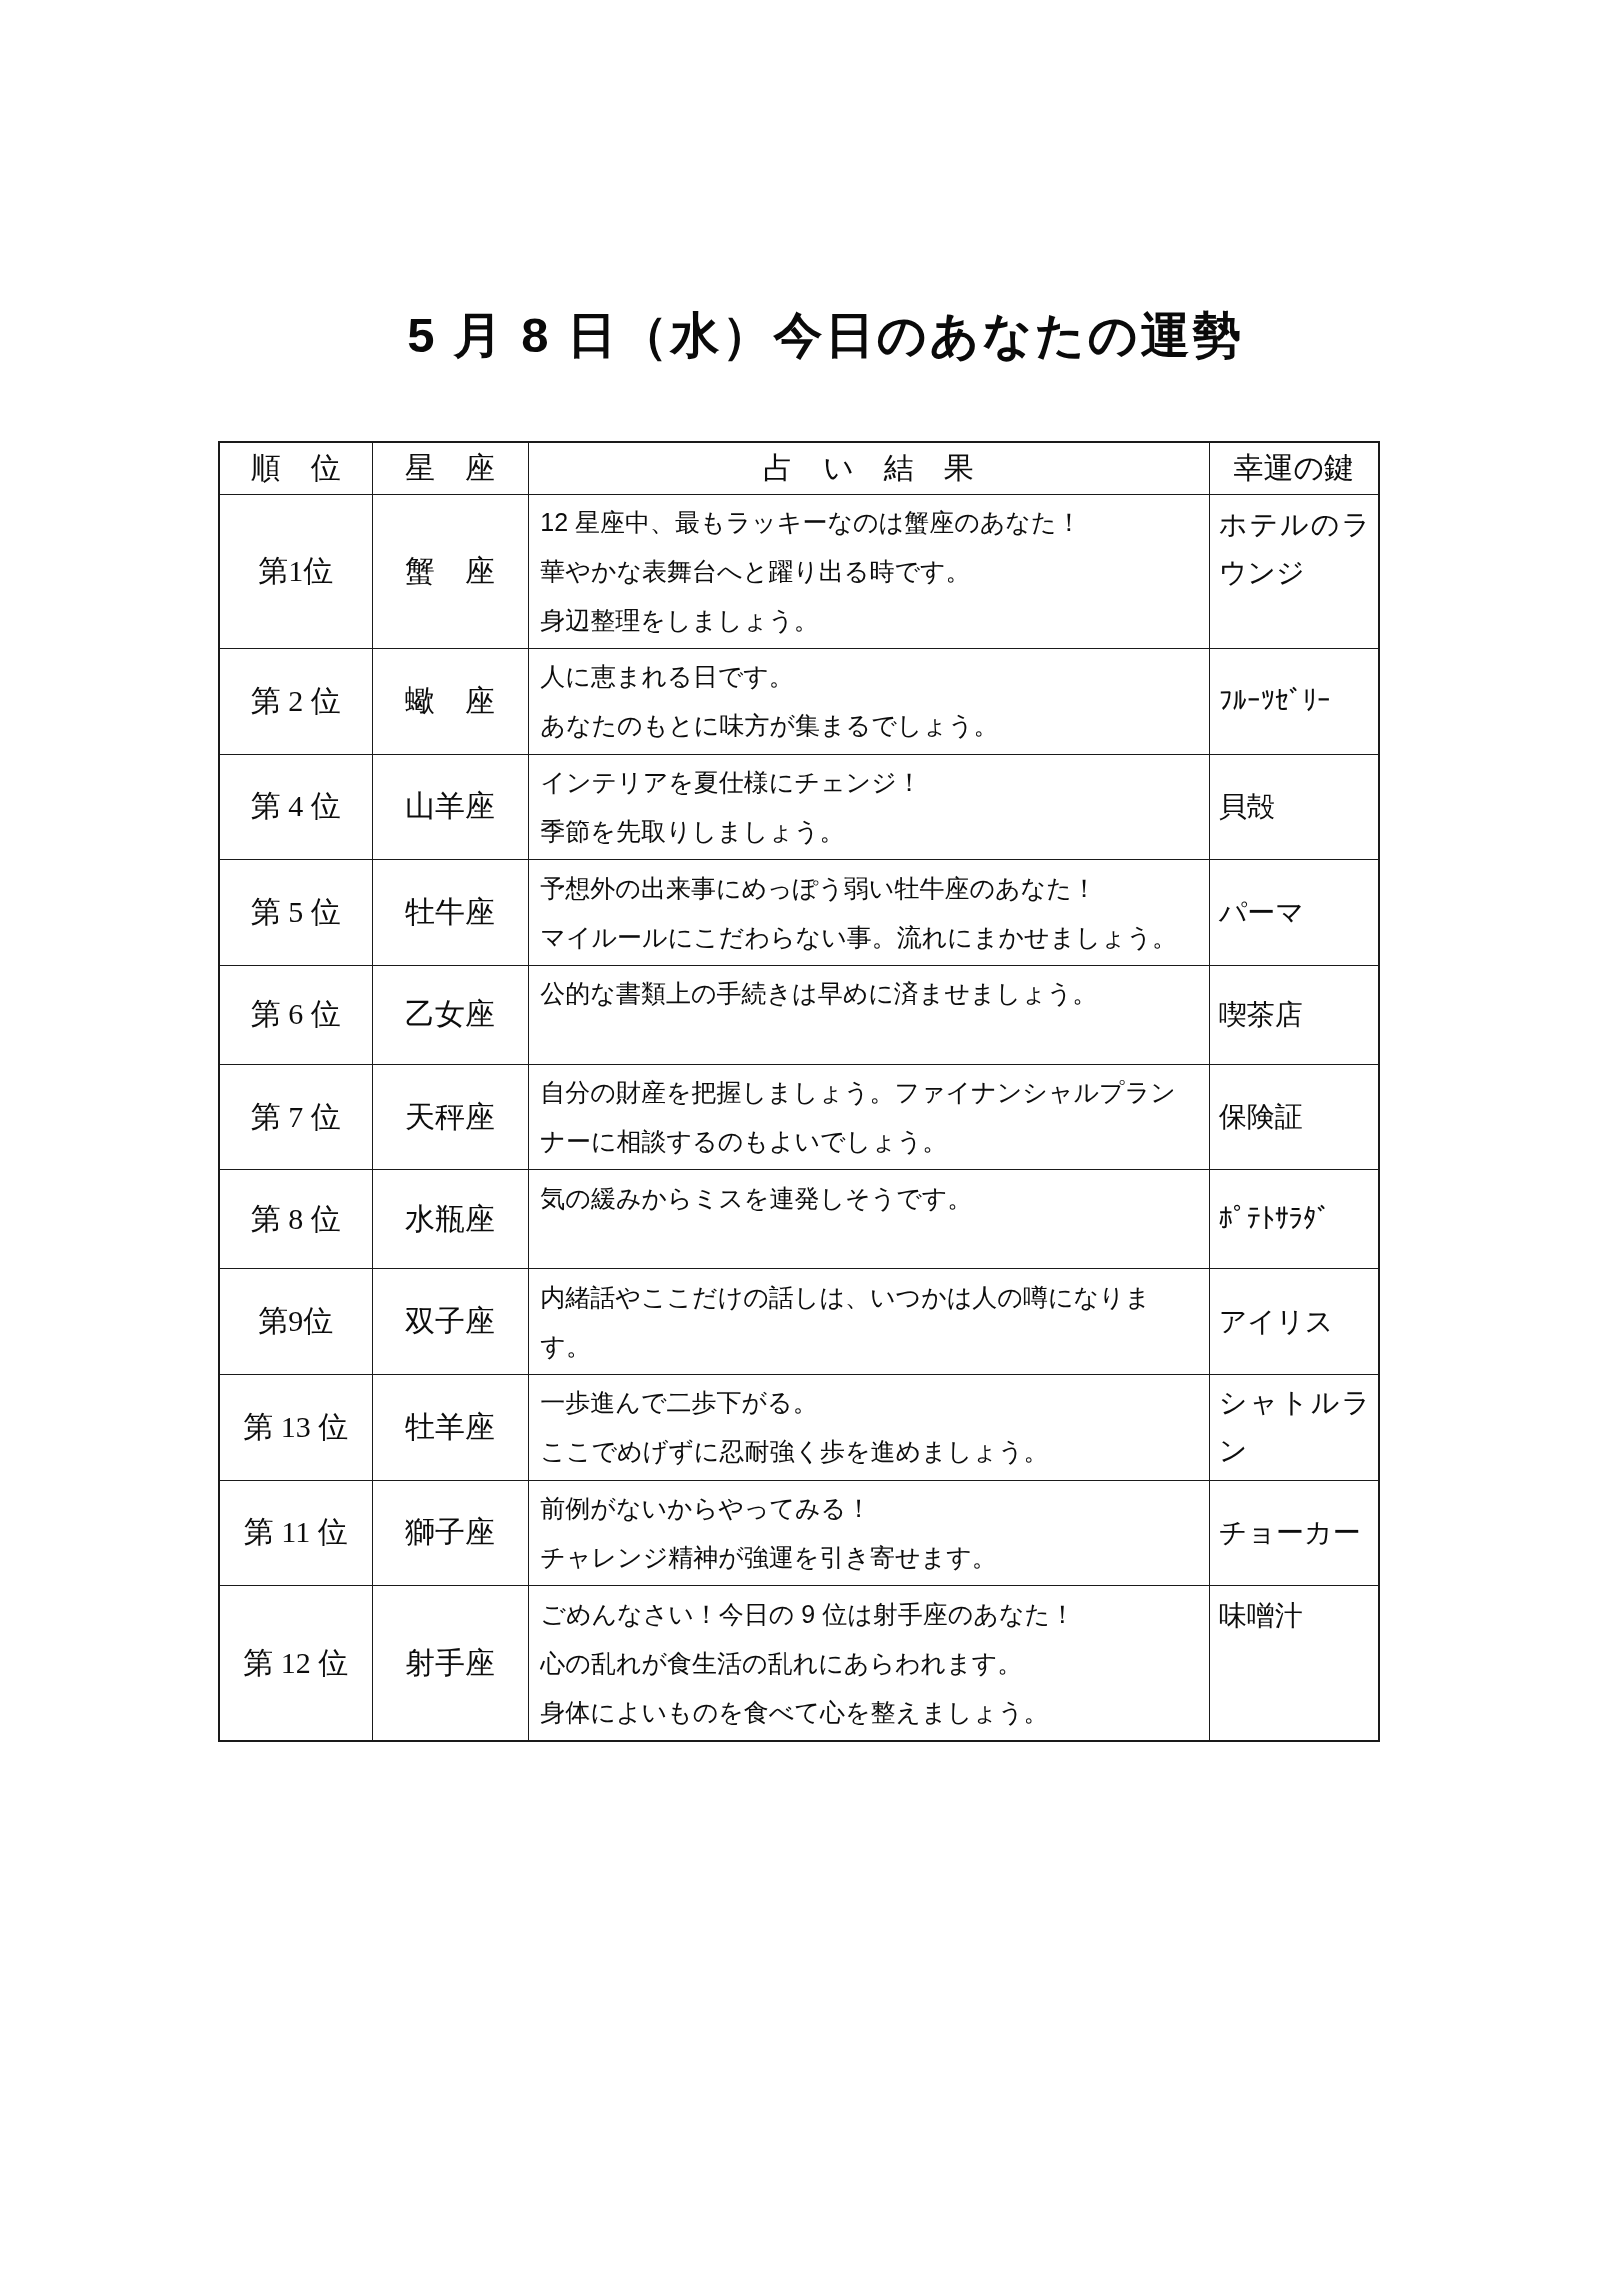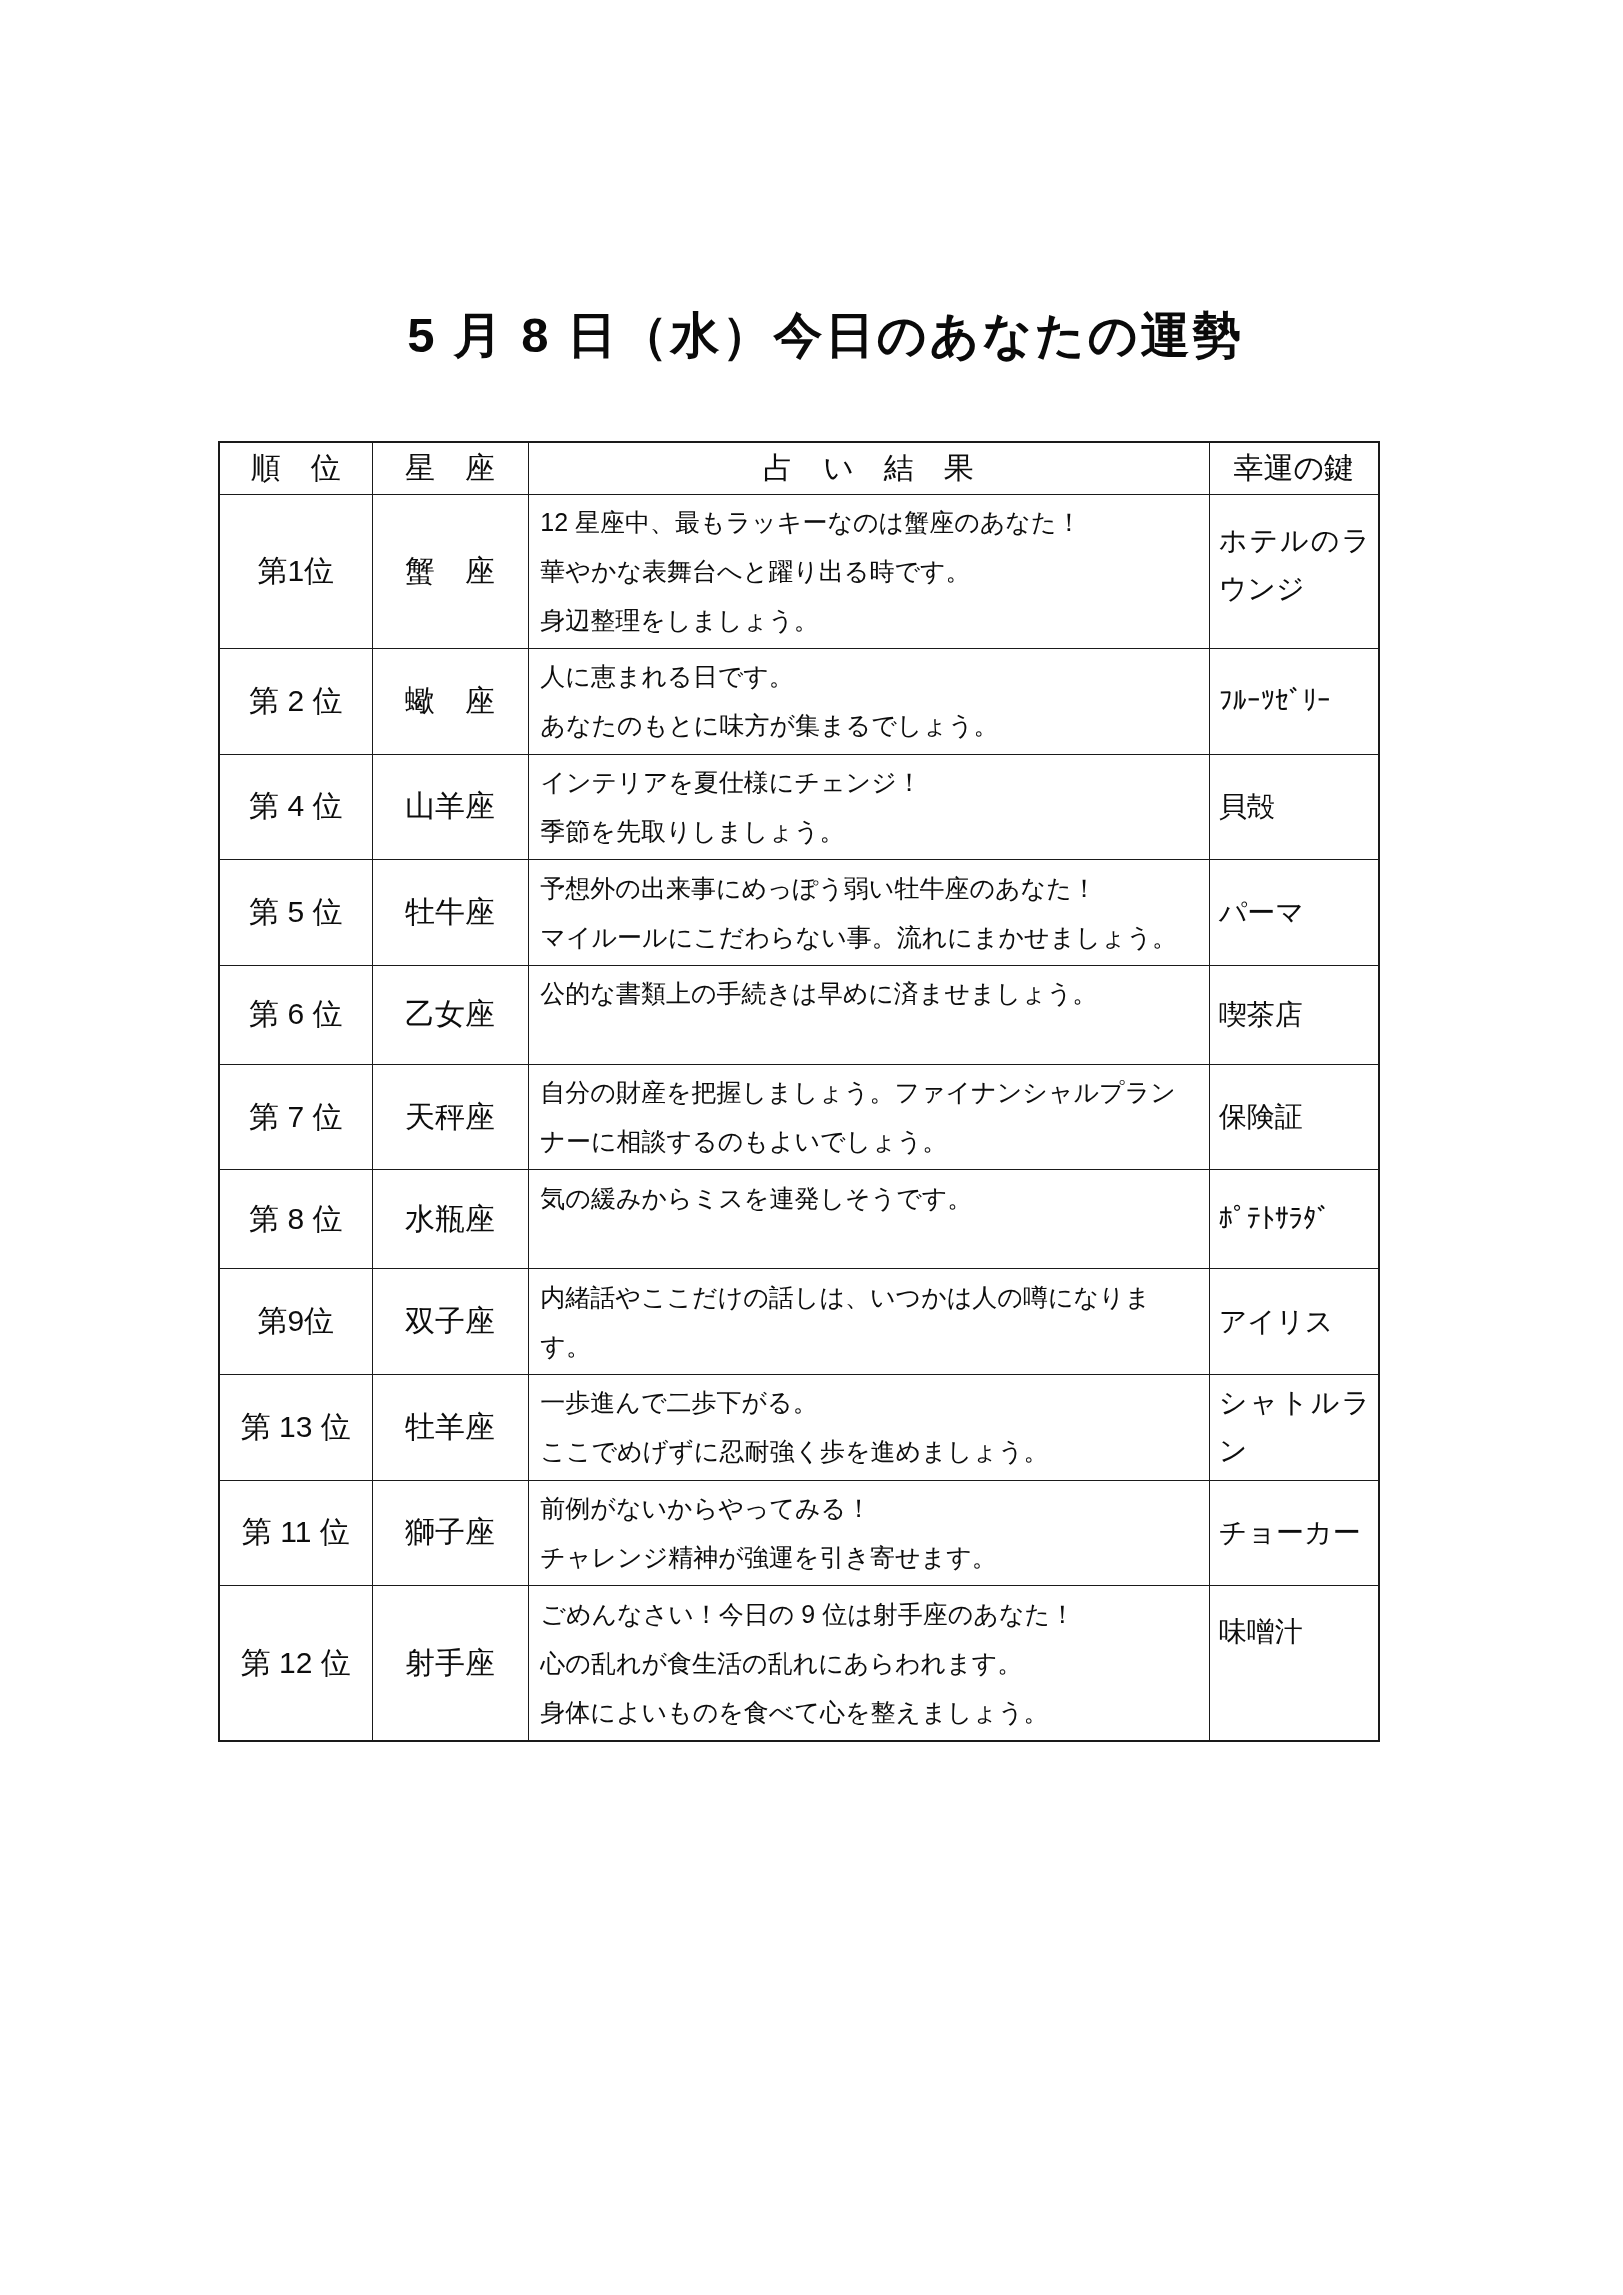--- a/index.html
+++ b/index.html
@@ -52,21 +52,21 @@
     font-weight: normal;
     font-size: 30px;
     text-align: center;
     vertical-align: middle;
     padding: 0;
     color: #0d0d0d;
   }
   .fortune-table tr.rows2 { height: 99px; }
   .fortune-table tr.rows3 { height: 147px; }
   td.rank-cell, td.sign-cell {
-    font-family: Liberation Sans, sans-serif;
+    font-family: Liberation Serif, serif;
     font-size: 30px;
     text-align: center;
     vertical-align: middle;
     padding: 12px;
     color: #0d0d0d;
   }
   td.result-cell {
     font-size: 25px;
     line-height: 49px;
     vertical-align: top;
@@ -82,21 +82,21 @@
     font-size: 28px;
     line-height: 48px;
     vertical-align: middle;
     text-align: justify;
     text-justify: inter-character;
     padding: 2.6px 7.9px 2.6px 9.2px;
     color: #0d0d0d;
   }
   tr.rows3 td.lucky-cell {
     vertical-align: top;
-    padding-top: 22px;
+    padding-top: 6px;
   }
   col.c-rank   { width: 153px; }
   col.c-sign   { width: 156px; }
   col.c-result { width: 681px; }
   col.c-lucky  { width: 170px; }
 </style>
 </head>
 <body>
 
 <div class="page">

